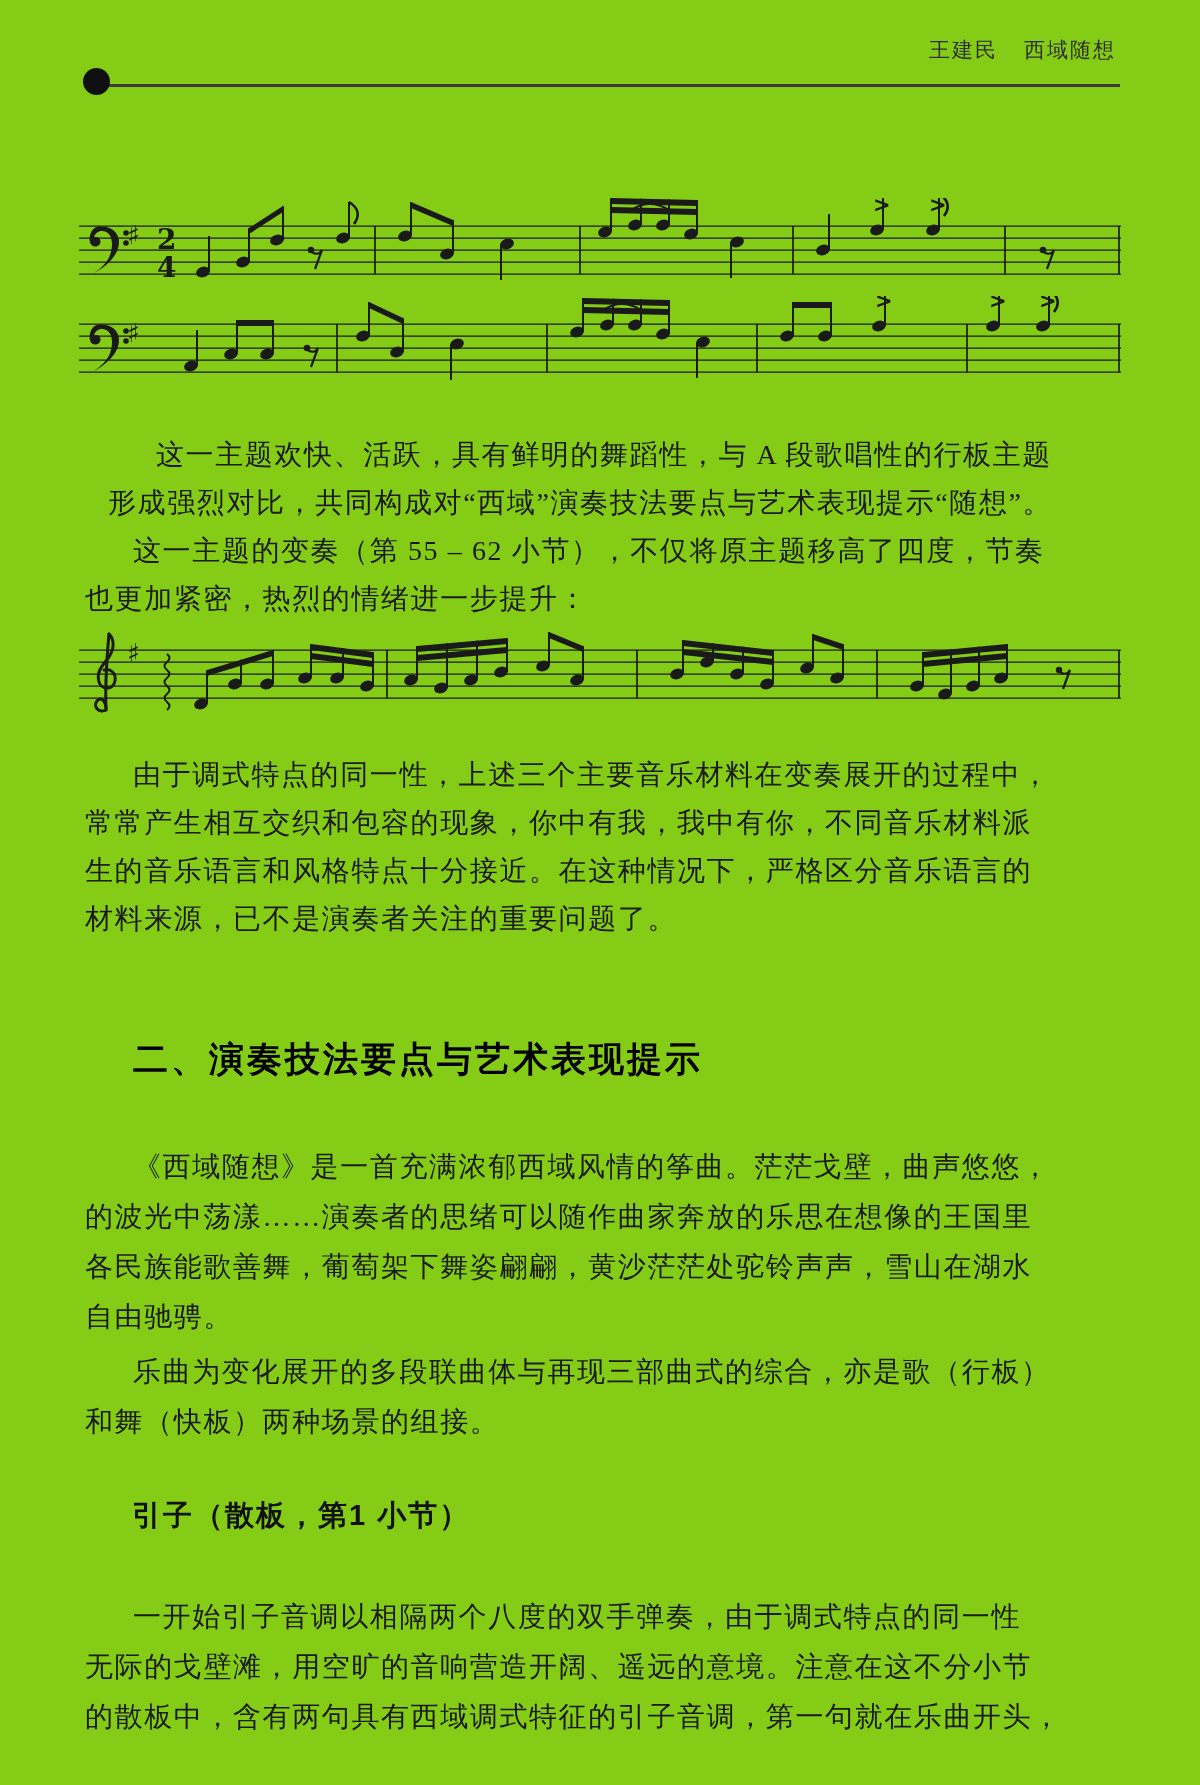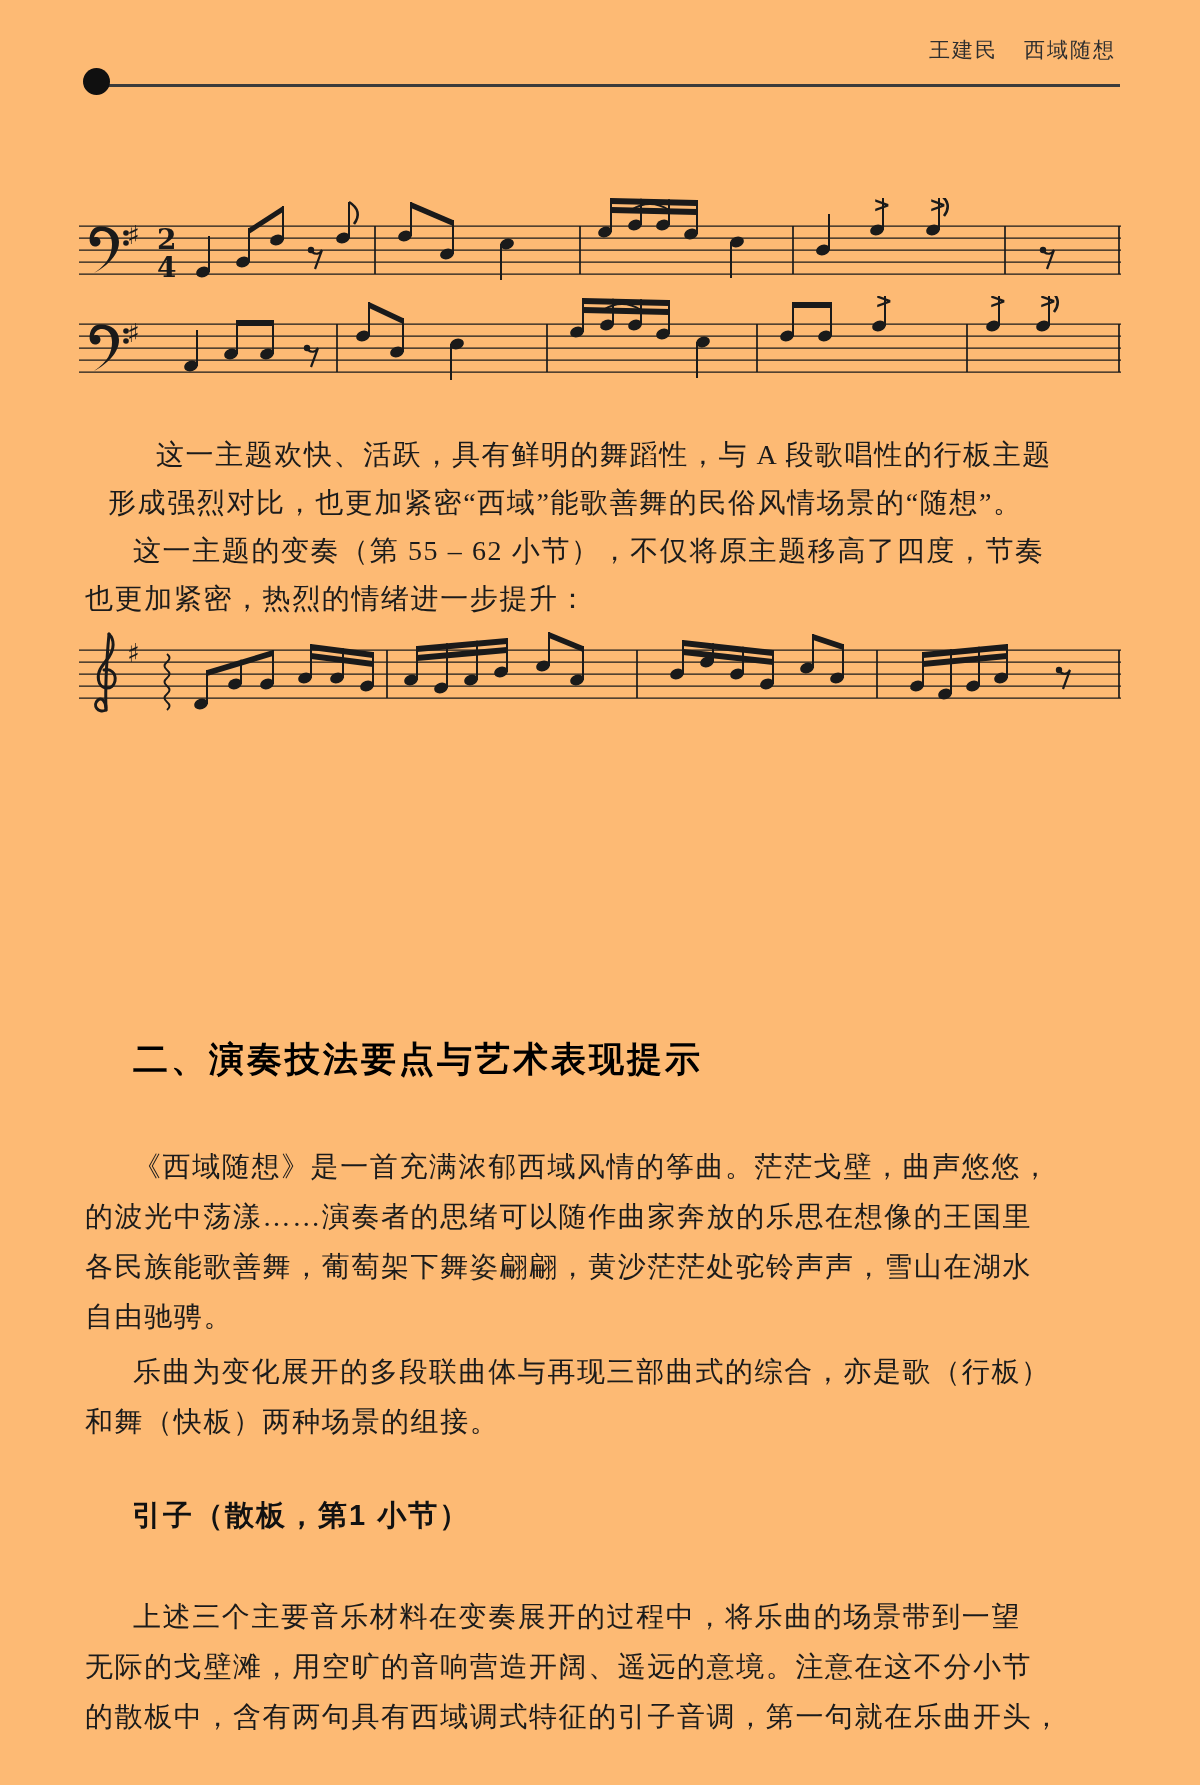--- a/index.html
+++ b/index.html
@@ -1,20 +1,20 @@
 <!DOCTYPE html>
 <html><head>
 <meta charset="utf-8">
 <style>
   html,body{margin:0;padding:0;background:#e8e8e8;}
   .page{
     position:relative;
     width:1200px;height:1785px;
     margin:0 auto;
-    background:#fdba74;
+    background:#84cc16;
     font-family:"Liberation Serif", serif;
     color:#1b1b1b;
     overflow:hidden;
   }
   .abs{position:absolute;}
   
   .running-head{
     top:36px;right:84px;
     font-size:21px;color:#2e2e2e;letter-spacing:2px;
     white-space:nowrap;
@@ -196,21 +196,21 @@
         <path d="M233,54 c4,3 8,2 10,-2 l-7,19" fill="none" stroke="#1a1a1a" stroke-width="2.2"></path>
         <text x="800" y="12" fill="#1a1a1a" font-size="21" font-family="&quot;DejaVu Sans&quot;, sans-serif" font-weight="bold">&gt;</text>
         <text x="914" y="12" fill="#1a1a1a" font-size="21" font-family="&quot;DejaVu Sans&quot;, sans-serif" font-weight="bold">&gt;</text>
         <text x="964" y="12" fill="#1a1a1a" font-size="21" font-family="&quot;DejaVu Sans&quot;, sans-serif" font-weight="bold">&gt;</text>
         <path d="M528,14 Q547,2 566,14" fill="none" stroke="#1a1a1a" stroke-width="2"></path>
       </svg>
   </div>
 
   <div class="abs para" style="top:431px;margin-left:23px;">
     <div class="line indent">这一主题欢快、活跃，具有鲜明的舞蹈性，与 A 段歌唱性的行板主题</div>
-    <div class="line">形成强烈对比，也更加紧密“西域”能歌善舞的民俗风情场景的“随想”。</div>
+    <div class="line">形成强烈对比，共同构成对“西域”演奏技法要点与艺术表现提示“随想”。</div>
   </div>
 
   <div class="abs para" style="top:527px;">
     <div class="line indent">这一主题的变奏（第 55 – 62 小节），不仅将原主题移高了四度，节奏</div>
     <div class="line">也更加紧密，热烈的情绪进一步提升：</div>
   </div>
 
   <div class="abs staff-box" style="top:622px;">
     <svg id="staff-2" width="1050" height="100" viewBox="0 0 1050 100">
         <line x1="4" y1="28" x2="1046" y2="28" stroke="#1a1a1a" stroke-width="1.25"></line>
@@ -282,36 +282,42 @@
         <line x1="876" y1="72" x2="876" y2="27.333333333333332" stroke="#1a1a1a" stroke-width="2"></line>
         <line x1="904" y1="64" x2="904" y2="24.666666666666668" stroke="#1a1a1a" stroke-width="2"></line>
         <line x1="932" y1="56" x2="932" y2="22" stroke="#1a1a1a" stroke-width="2"></line>
         <polygon points="848,30 932,22 932,28 848,36" fill="#1a1a1a"></polygon>
         <polygon points="848,39 932,31 932,37 848,45" fill="#1a1a1a"></polygon>
         <circle cx="984" cy="48" r="3.2" fill="#1a1a1a"></circle>
         <path d="M985,50 c4,3 8,2 10,-2 l-7,19" fill="none" stroke="#1a1a1a" stroke-width="2.2"></path>
       </svg>
   </div>
 
+  <div class="abs para" style="top:751px;">
+    <div class="line indent">由于调式特点的同一性，上述三个主要音乐材料在变奏展开的过程中，</div>
+    <div class="line">常常产生相互交织和包容的现象，你中有我，我中有你，不同音乐材料派</div>
+    <div class="line">生的音乐语言和风格特点十分接近。在这种情况下，严格区分音乐语言的</div>
+    <div class="line">材料来源，已不是演奏者关注的重要问题了。</div>
+  </div>
 
   <div class="abs h2-heading">二、演奏技法要点与艺术表现提示</div>
 
   <div class="abs para wide" style="top:1142px;font-family:Liberation Serif, serif;">
     <div class="line indent">《西域随想》是一首充满浓郁西域风情的筝曲。茫茫戈壁，曲声悠悠，</div>
     <div class="line">的波光中荡漾……演奏者的思绪可以随作曲家奔放的乐思在想像的王国里</div>
     <div class="line">各民族能歌善舞，葡萄架下舞姿翩翩，黄沙茫茫处驼铃声声，雪山在湖水</div>
     <div class="line">自由驰骋。</div>
   </div>
 
   <div class="abs para wide" style="top:1347px;">
     <div class="line indent">乐曲为变化展开的多段联曲体与再现三部曲式的综合，亦是歌（行板）</div>
     <div class="line">和舞（快板）两种场景的组接。</div>
   </div>
 
   <div class="abs h3-heading">引子（散板，第1 小节）</div>
 
   <div class="abs para wide" style="top:1592px;">
-    <div class="line indent">上述三个主要音乐材料在变奏展开的过程中，将乐曲的场景带到一望</div>
+    <div class="line indent">一开始引子音调以相隔两个八度的双手弹奏，由于调式特点的同一性</div>
     <div class="line">无际的戈壁滩，用空旷的音响营造开阔、遥远的意境。注意在这不分小节</div>
     <div class="line">的散板中，含有两句具有西域调式特征的引子音调，第一句就在乐曲开头，</div>
   </div>
 
 </div>
 
 </body></html>

